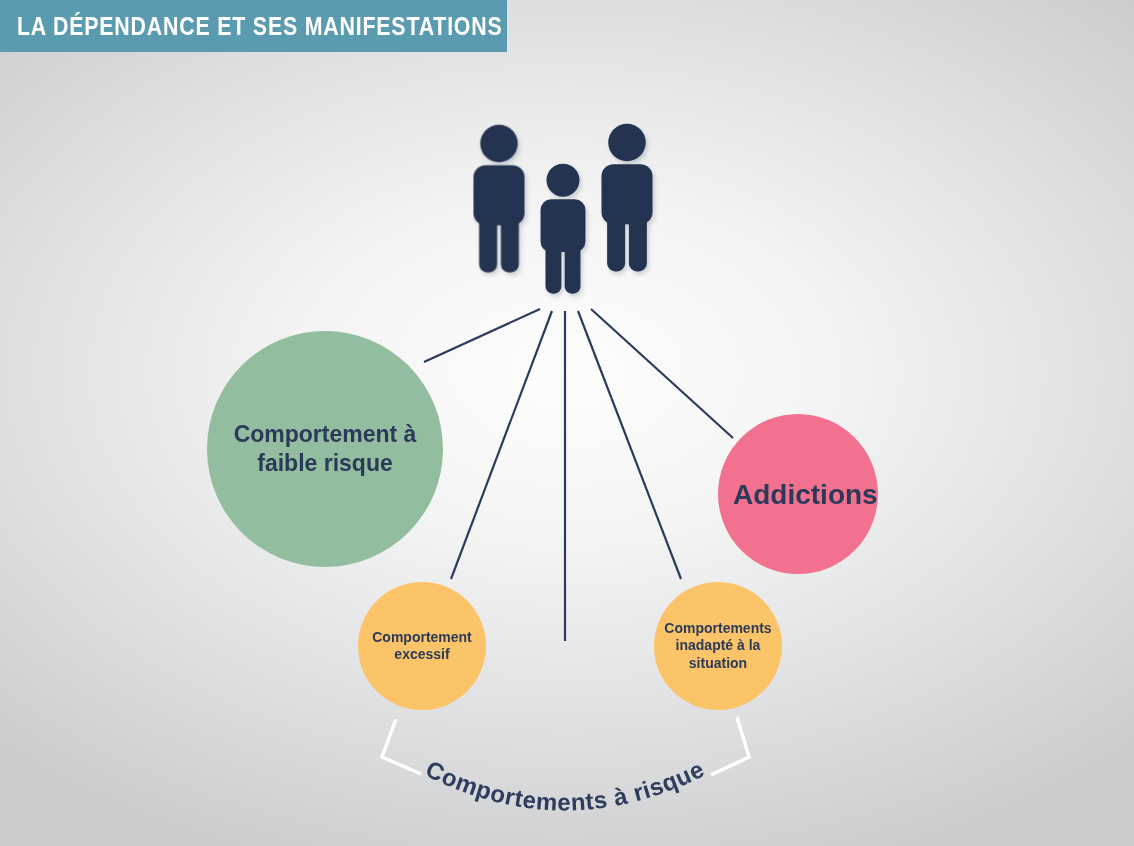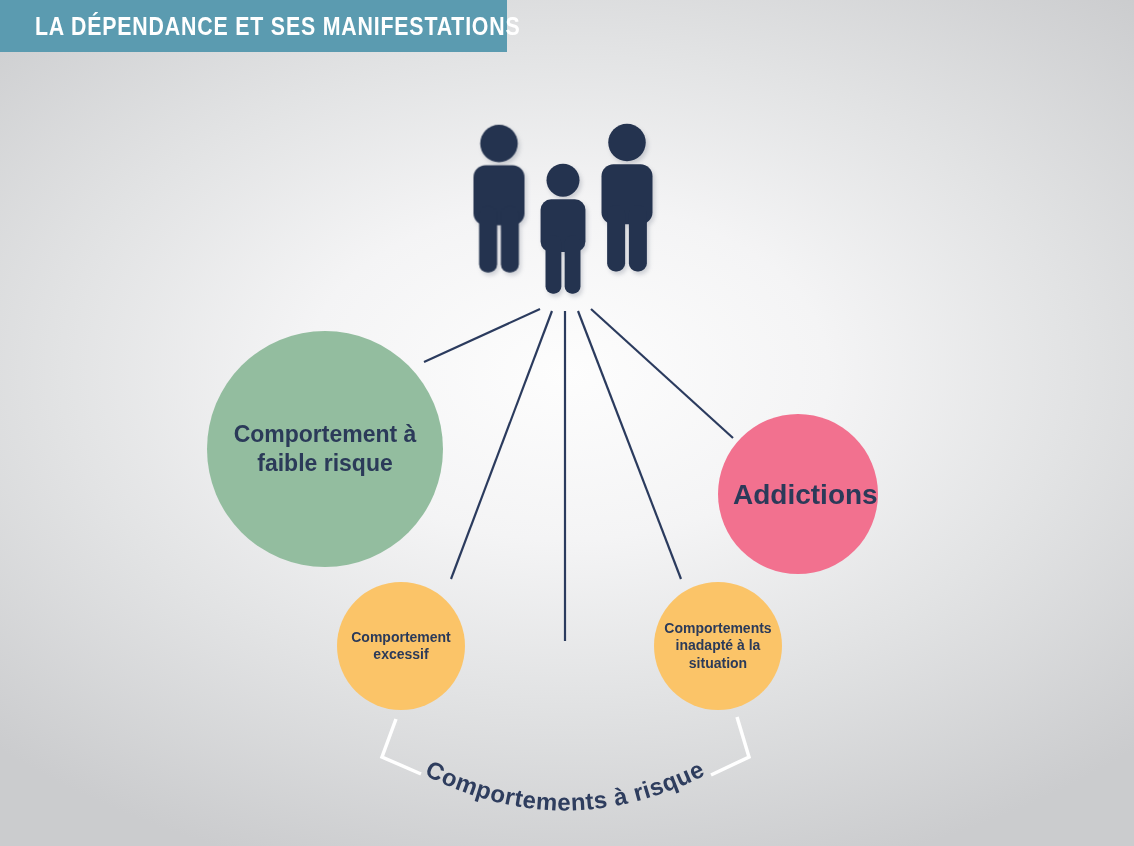--- a/index.html
+++ b/index.html
@@ -13,21 +13,21 @@
       radial-gradient(ellipse 72% 62% at 50% 44%,
         #fdfdfd 0%, #f4f4f5 32%, #e2e3e4 62%, #cbccce 100%);
   }
 
   
   .title-banner {
     position:absolute; left:0; top:0;
     width:507px; height:52px;
     background:#5b9bb0;
     display:flex; align-items:center;
-    padding-left:35px; box-sizing:border-box;
+    padding-left:17px; box-sizing:border-box;
     z-index:5;
   }
   .title-banner .title-text {
     color:#ffffff;
     font-size:26px; font-weight:bold;
     letter-spacing:1px;
     white-space:nowrap;
     transform:scaleX(0.82);
     transform-origin:left center;
   }
@@ -47,21 +47,21 @@
   .bubble {
     position:absolute; border-radius:50%;
     display:flex; align-items:center; justify-content:center;
     text-align:center; z-index:3;
     color:#2b3a59; font-weight:bold;
     line-height:1.25;
   }
   .bubble-green  { left:207px; top:331px; width:236px; height:236px; background:#93bd9f; font-size:23px; }
   .bubble-pink   { left:718px; top:414px; width:160px; height:160px; background:#f2718f; font-size:28px; }
   .bubble-orange { background:#fbc468; font-size:14px; }
-  .bubble-o1 { left:337px; top:582px; width:128px; height:128px; }
+  .bubble-o1 { left:358px; top:582px; width:128px; height:128px; }
   .bubble-o2 { left:501px; top:642px; width:128px; height:128px; }
   .bubble-o3 { left:654px; top:582px; width:128px; height:128px; }
   .bubble .bubble-text { display:block;text-align:center; }
   .bubble-green .bubble-text { width:185px; }
   .bubble-pink  .bubble-text { width:130px; }
   .bubble-orange .bubble-text { width:110px; }
 </style>
 </head>
 <body>
 

